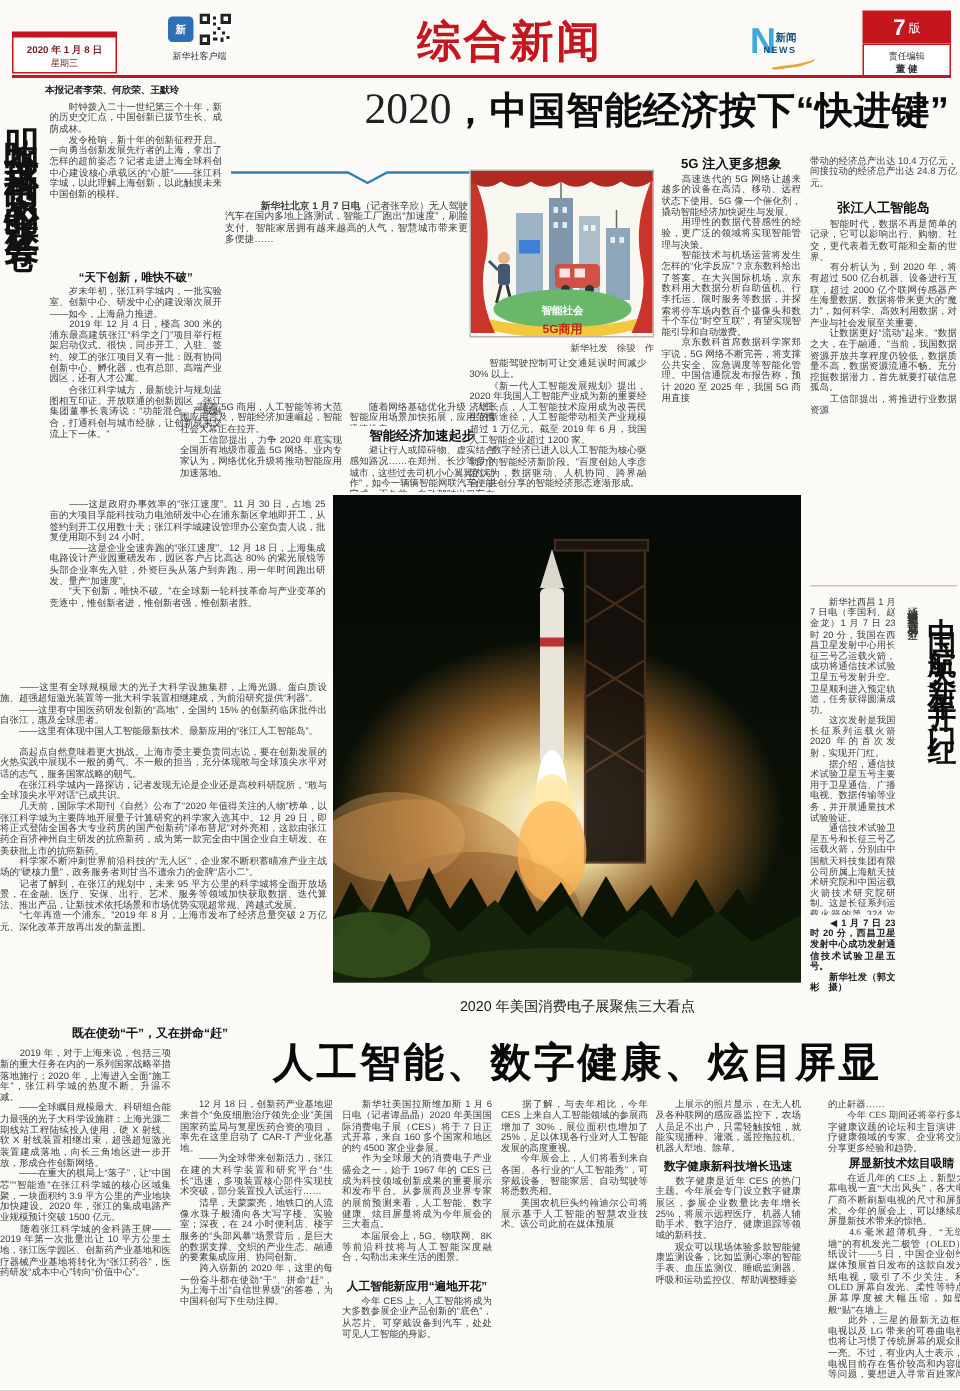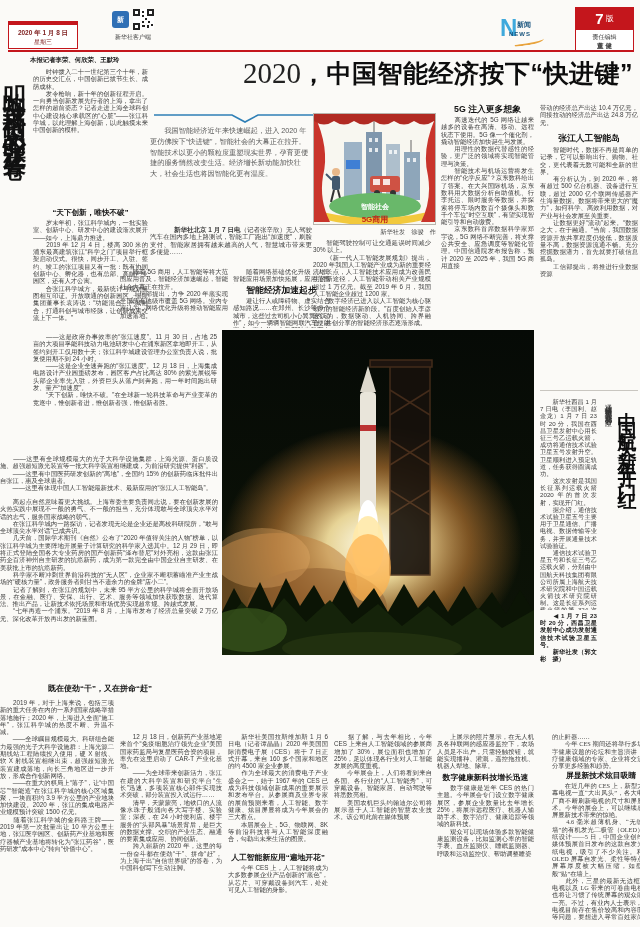--- a/index.html
+++ b/index.html
@@ -42,20 +42,21 @@
         <rect x="12" y="9" width="2" height="2"></rect>
     <rect x="9" y="12" width="2" height="2"></rect>
         <rect x="15" y="12" width="2" height="2"></rect>
         <rect x="9" y="16" width="3" height="2"></rect>
     <rect x="14" y="16" width="2" height="3"></rect>
         <rect x="18" y="15" width="2" height="2"></rect>
       </g>
   </svg>
   <div class="abs" style="left:106px;top:33px;width:54px;height:8px;font-size:6px;color:#333;text-align:center;">新华社客户端</div>
 
+  <div class="abs" style="left:278px;top:8px;width:130px;height:38px;color:#c4161c;font-size:29px;font-weight:bold;letter-spacing:2px;font-family:'Liberation Serif','DejaVu Serif',serif;">综合新闻</div>
 
   <div class="abs" style="left:500px;top:16px;width:60px;height:30px;">
     <span style="font-size:24px;font-weight:bold;color:#3fa9dc;line-height:1;">N</span>
     <span style="font-size:7px;font-weight:bold;color:#15527c;position:absolute;left:17px;top:4px;">新闻</span>
     <span style="font-size:6px;font-weight:bold;color:#15527c;position:absolute;left:9px;top:15px;letter-spacing:1px;">NEWS</span>
     <span style="position:absolute;left:14px;top:22px;width:30px;height:5px;border-bottom:2px solid #e8a33d;border-radius:0 0 60% 20%;transform:rotate(-8deg);"></span>
   </div>
 
   <div class="abs redbox" style="left:575px;top:7px;width:59px;height:22px;">
     <span style="font-size:15px;font-weight:bold;">7</span>
@@ -67,21 +68,21 @@
   </div>
   <div class="abs thinrule" style="left:8px;top:50px;width:626px;height:2px;"></div>
 
   <div class="abs bold" style="left:30px;top:56px;width:125px;height:9px;font-size:6.4px;color:#222;">本报记者李荣、何欣荣、王默玲</div>
 
   <div class="abs vtext" style="left:1px;top:68px;width:30px;height:392px;font-size:23px;font-weight:bold;color:#111;letter-spacing:6px;">叩响全球科创中心的张江答卷</div>
 
   <div class="abs" style="left:33px;top:68px;width:115px;height:262px;">
     <div class="bt" style="height:110px;">　　时钟拨入二十一世纪第三个十年，新的历史交汇点，中国创新已拔节生长、成荫成林。
 　　发令枪响，新十年的创新征程开启。一向勇当创新发展先行者的上海，拿出了怎样的超前姿态？记者走进上海全球科创中心建设核心承载区的“心脏”——张江科学城，以此理解上海创新，以此触摸未来中国创新的模样。</div>
-    <div class="sub" style="font-size:7.6px;height:13px;line-height:13px;margin-top:28px;">“天下创新，唯快不破”</div>
+    <div class="sub" style="font-size:7.6px;height:13px;line-height:13px;">“天下创新，唯快不破”</div>
     <div class="bt" style="height:137px;">　　岁末年初，张江科学城内，一批实验室、创新中心、研发中心的建设渐次展开——如今，上海鼎力推进。
 　　2019 年 12 月 4 日，楼高 300 米的浦东最高建筑张江“科学之门”项目举行框架启动仪式。很快，同步开工、入驻、签约、竣工的张江项目又有一批：既有协同创新中心、孵化器，也有总部、高端产业园区，还有人才公寓。
 　　合张江科学城方，最新统计与规划蓝图相互印证。开放联通的创新园区，张江集团董事长袁涛说：“功能混合、产城融合，打通科创与城市经脉，让创新成果交流上下一体。”</div>
   </div>
 
   <div class="abs bt" style="left:33px;top:333px;width:184px;height:118px;">　　——这是政府办事效率的“张江速度”。11 月 30 日，占地 25 亩的大项目孚能科技动力电池研发中心在浦东新区拿地即开工，从签约到开工仅用数十天；张江科学城建设管理办公室负责人说，批复使用期不到 24 小时。
 　　——这是企业全速奔跑的“张江速度”。12 月 18 日，上海集成电路设计产业园重磅发布，园区客户占比高达 80% 的紫光展锐等头部企业率先入驻，外资巨头从落户到奔跑，用一年时间跑出研发、量产“加速度”。
 　　“天下创新，唯快不破。”在全球新一轮科技革命与产业变革的竞逐中，惟创新者进，惟创新者强，惟创新者胜。</div>
 
   <div class="abs" style="left:0px;top:455px;width:218px;height:224px;">
@@ -108,21 +109,20 @@
 
   <div class="abs" style="left:238px;top:57px;width:400px;height:40px;display:flex;align-items:flex-start;justify-content:center;white-space:nowrap;">
     <span style="font-family:'Liberation Serif','DejaVu Serif',serif;font-size:29px;color:#222;">2020</span>
     <span style="font-size:25px;font-weight:bold;color:#0d0d0d;letter-spacing:.5px;">，中国智能经济按下“快进键”</span>
   </div>
 
   <svg class="abs" style="left:152px;top:112px;" width="228" height="12" viewBox="0 0 228 12">
     <polyline points="2,3 80,3 93,10 106,3 226,3" fill="none" stroke="#2f7fb6" stroke-width="1.6"></polyline>
   </svg>
   <div class="abs" style="left:150px;top:126px;width:162px;height:138px;">
-    <div class="lede" style="height:92px;">　　我国智能经济近年来快速崛起，进入 2020 年更仿佛按下“快进键”，智能社会的大幕正在拉开。智能技术以更小的颗粒度重塑现实世界，孕育更便捷的服务悄然改变生活。经济增长新动能加快壮大，社会生活也将因智能化更有温度。</div>
     <div class="bt" style="height:44px;font-size:6.5px;">
       <span class="bold">　　新华社北京 1 月 7 日电</span><span>（记者张辛欣）无人驾驶汽车在国内多地上路测试，智能工厂跑出“加速度”，刷脸支付、智能家居拥有越来越高的人气，智慧城市带来更多便捷……</span>
     </div>
   </div>
 
   <div class="abs bt" style="left:120px;top:268px;width:108px;height:62px;">　　随着 5G 商用，人工智能等将大范围应用普及，智能经济加速崛起，智能社会大幕正在拉开。
 　　工信部提出，力争 2020 年底实现全国所有地级市覆盖 5G 网络。业内专家认为，网络优化升级将推动智能应用加速落地。</div>
 
   <div class="abs" style="left:233px;top:268px;width:97px;height:62px;">
     <div class="bt" style="height:16px;">　　随着网络基础优化升级，人工智能应用场景加快拓展，应用范围迅速推广。</div>
@@ -247,20 +247,22 @@
   <div class="abs greyline" style="left:540px;top:390px;width:98px;height:1px;"></div>
   <div class="abs bt" style="left:540px;top:398px;width:57px;height:212px;font-size:6.2px;">　　新华社西昌 1 月 7 日电（李国利、赵金龙）1 月 7 日 23 时 20 分，我国在西昌卫星发射中心用长征三号乙运载火箭，成功将通信技术试验卫星五号发射升空。卫星顺利进入预定轨道，任务获得圆满成功。
 　　这次发射是我国长征系列运载火箭 2020 年的首次发射，实现开门红。
 　　据介绍，通信技术试验卫星五号主要用于卫星通信、广播电视、数据传输等业务，并开展通量技术试验验证。
 　　通信技术试验卫星五号和长征三号乙运载火箭，分别由中国航天科技集团有限公司所属上海航天技术研究院和中国运载火箭技术研究院研制。这是长征系列运载火箭的第 324 次航天飞行。</div>
   <div class="abs bt bold" style="left:540px;top:612px;width:57px;height:75px;font-size:6.2px;color:#222;">　　◀ 1 月 7 日 23 时 20 分，西昌卫星发射中心成功发射通信技术试验卫星五号。
 　　新华社发（郭文彬　摄）</div>
   <div class="abs vtext" style="left:600px;top:398px;width:13px;height:250px;font-size:7.5px;color:#333;letter-spacing:1px;">通信技术试验卫星五号成功发射升空</div>
   <div class="abs vtext" style="left:615px;top:396px;width:25px;height:292px;font-size:19px;font-weight:bold;color:#0d0d0d;letter-spacing:10px;">中国航天新年开门红</div>
 
+  <div class="abs" style="left:230px;top:665px;width:310px;height:13px;font-size:9.5px;color:#1a1a1a;text-align:center;">2020 年美国消费电子展聚焦三大看点</div>
+  <div class="abs" style="left:132px;top:690px;width:506px;height:36px;font-size:27px;font-weight:bold;color:#0a0a0a;text-align:center;letter-spacing:2px;white-space:nowrap;">人工智能、数字健康、炫目屏显</div>
 
   <div class="abs" style="left:228px;top:733px;width:100px;height:190px;">
     <div class="bt" style="height:118px;">　　新华社美国拉斯维加斯 1 月 6 日电（记者谭晶晶）2020 年美国国际消费电子展（CES）将于 7 日正式开幕，来自 160 多个国家和地区的约 4500 家企业参展。
 　　作为全球最大的消费电子产业盛会之一，始于 1967 年的 CES 已成为科技领域创新成果的重要展示和发布平台。从参展商及业界专家的展前预测来看，人工智能、数字健康、炫目屏显将成为今年展会的三大看点。
 　　本届展会上，5G、物联网、8K 等前沿科技将与人工智能深度融合，勾勒出未来生活的图景。</div>
     <div class="sub" style="font-size:7.8px;height:13px;line-height:14px;">人工智能新应用“遍地开花”</div>
     <div class="bt" style="height:56px;">　　今年 CES 上，人工智能将成为大多数参展企业产品创新的“底色”，从芯片、可穿戴设备到汽车，处处可见人工智能的身影。</div>
   </div>
 
   <div class="abs bt" style="left:334px;top:733px;width:98px;height:190px;">　　据了解，与去年相比，今年 CES 上来自人工智能领域的参展商增加了 30%，展位面积也增加了 25%，足以体现各行业对人工智能发展的高度重视。

